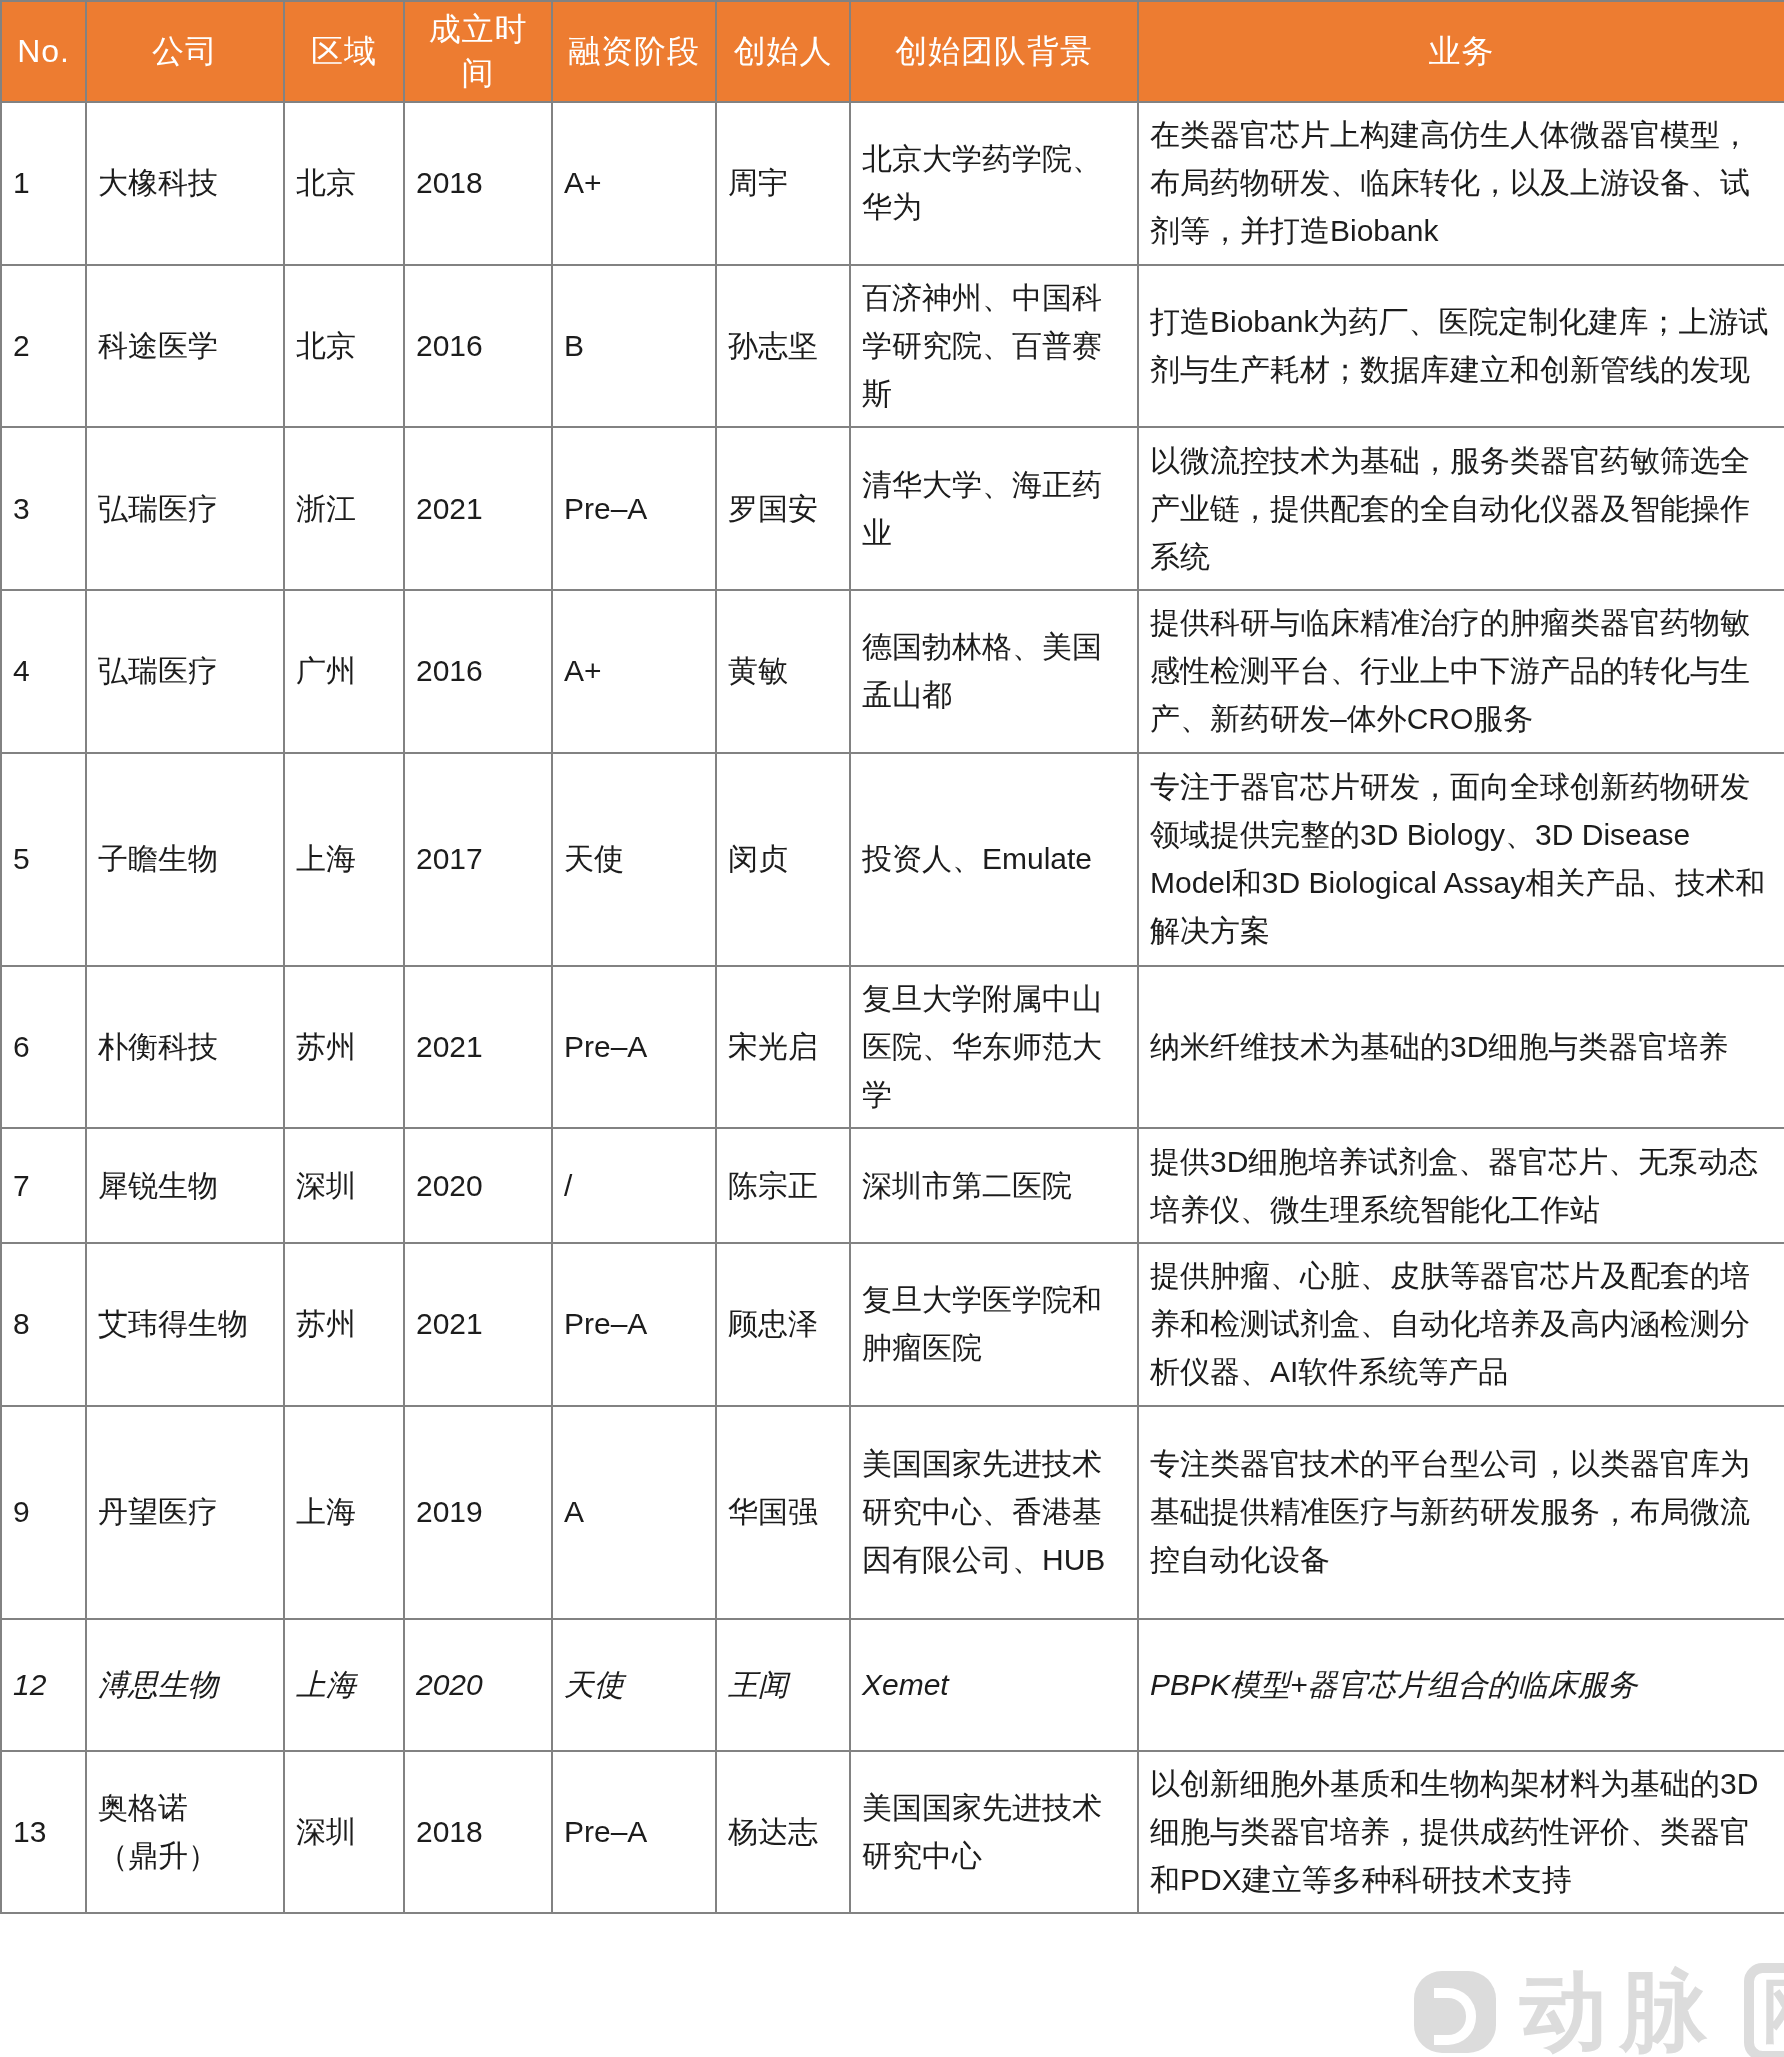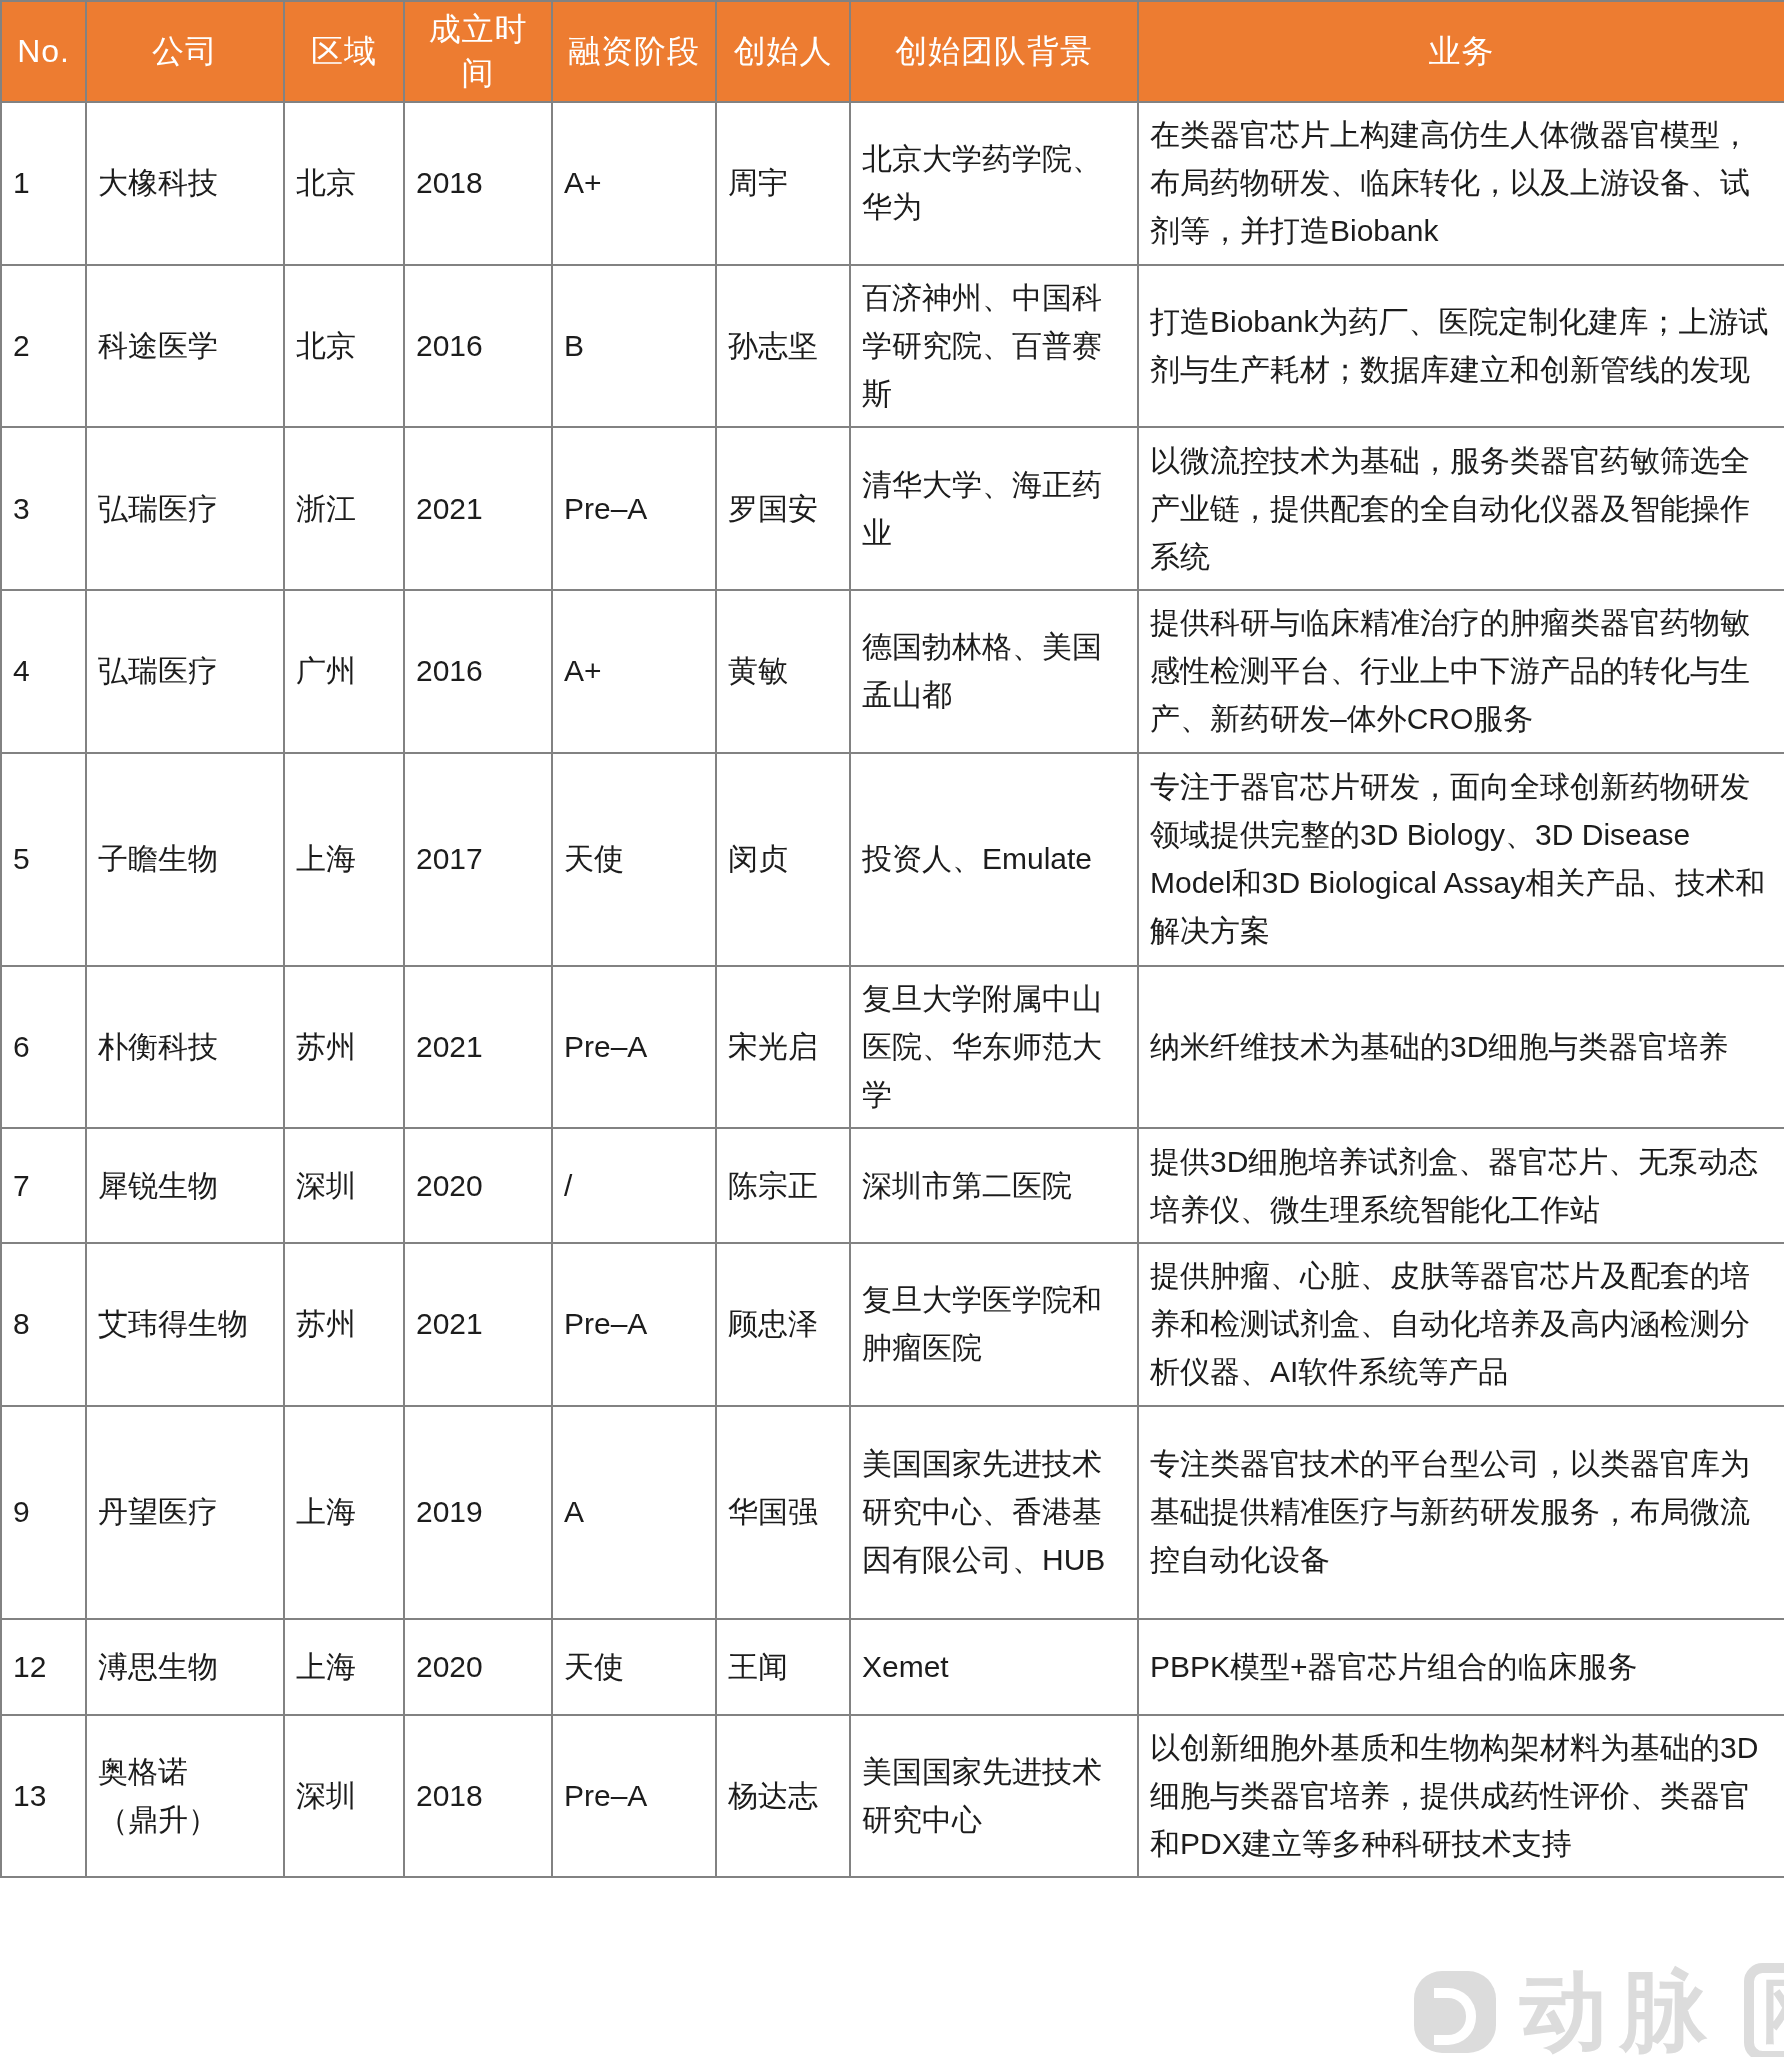--- a/index.html
+++ b/index.html
@@ -38,21 +38,21 @@
   table.companies td {
     font-size: 30px;
     color: #1c1c1c;
     line-height: 48px;
     padding: 8.3px 11px;
     text-align: left;
     white-space: pre-line;
     background: transparent;
   }
   td.col-no { text-align: center; padding: 8.3px 3.7px; }
-  tr.row-h1 { height: 96px; }  
+  tr.row-h1 { height: 132px; font-style: italic; }  
   tr.row-h2 { height: 115px; }
   tr.row-h4 { height: 213px; }
 
   col.c-no      { width: 85px;  }
   col.c-company { width: 198px; }
   col.c-region  { width: 120px; }
   col.c-founded { width: 148px; }
   col.c-stage   { width: 164px; }
   col.c-founder { width: 134px; }
   col.c-team    { width: 288px; }

